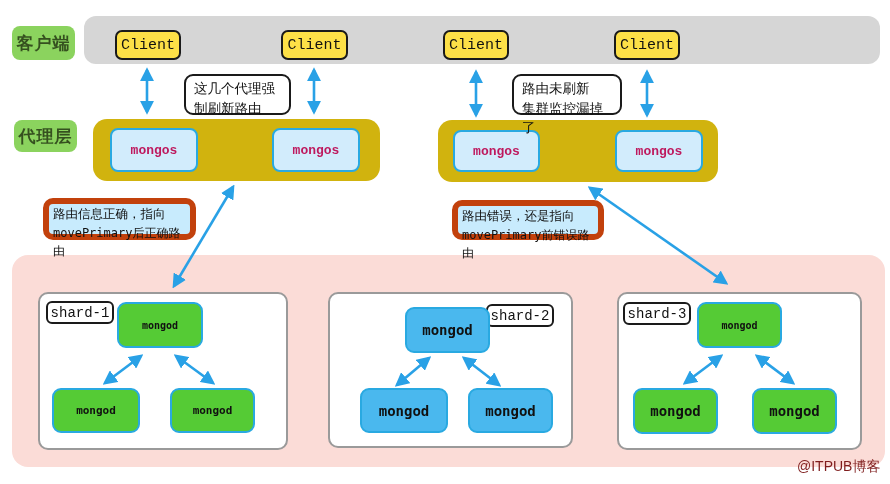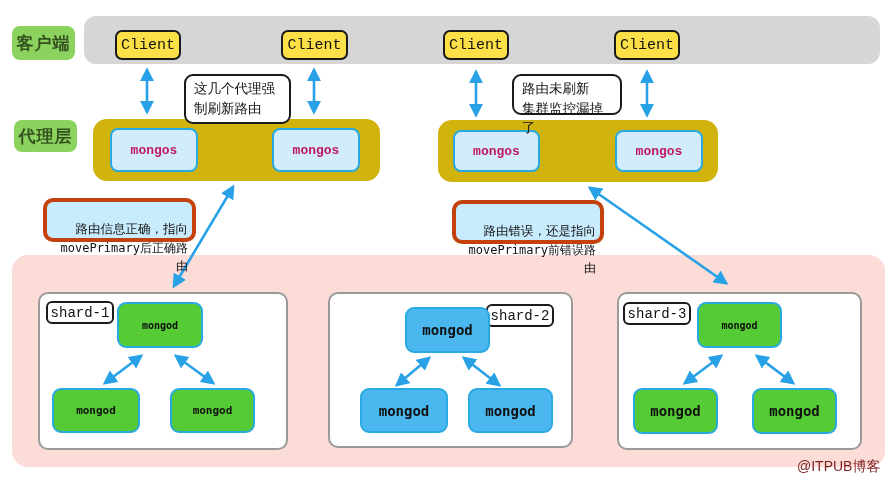--- a/index.html
+++ b/index.html
@@ -17,22 +17,22 @@
               font-family:"Liberation Mono",monospace;font-size:15px;color:#111;}
 
   .yellow-box{background:#d1b30e;border-radius:14px;}
 
   .mongos-box{background:#d2ecfc;border:2px solid #29a9e1;border-radius:8px;
               font-family:Liberation Mono, monospace;font-size:13px;font-weight:bold;color:#be185d;}
 
   .white-callout{background:#ffffff;border:2px solid #1a1a1a;border-radius:9px;
                  font-size:13.5px;color:#111;line-height:1.45;padding:3px 8px;z-index:3;}
 
-  .blue-callout{background:#c8ebfd;border:4px solid #c2410c;border-radius:10px;
-                color:#111;text-align:right;padding:18px 4px;line-height:1.5;z-index:3;}
+  .blue-callout{background:#c8ebfd;border:6px solid #c2410c;border-radius:10px;
+                color:#111;text-align:left;padding:1px 4px;line-height:1.5;z-index:3;}
   .blue-callout .l1{display:block;font-size:12.5px;}
   .blue-callout .l2{display:block;font-size:12px;font-family:"DejaVu Sans Mono",monospace;}
 
   .pink-box{left:12px;top:255px;width:873px;height:212px;background:#fbdcd7;border-radius:16px;}
 
   .shard-box{background:#ffffff;border:2px solid #9a9a9a;border-radius:10px;}
 
   .shard-label{background:#ffffff;border:2px solid #1a1a1a;border-radius:6px;
                font-family:"Liberation Mono",monospace;font-size:14px;color:#111;}
 
@@ -56,21 +56,21 @@
   <div class="abs gray-bar"></div>
 
   <div class="abs flexc layer-label" style="left:12px;top:26px;width:63px;height:34px;">客户端</div>
   <div class="abs flexc layer-label" style="left:14px;top:120px;width:63px;height:32px;">代理层</div>
 
   <div class="abs flexc client-box" style="left:115px;top:30px;width:66px;height:30px;">Client</div>
   <div class="abs flexc client-box" style="left:281px;top:30px;width:67px;height:30px;">Client</div>
   <div class="abs flexc client-box" style="left:443px;top:30px;width:66px;height:30px;">Client</div>
   <div class="abs flexc client-box" style="left:614px;top:30px;width:66px;height:30px;">Client</div>
 
-  <div class="abs white-callout" style="left:184px;top:74px;width:107px;height:50px;">
+  <div class="abs white-callout" style="left:184px;top:74px;width:107px;height:41px;">
     <span style="display:block">这几个代理强</span>
     <span style="display:block">制刷新路由</span>
   </div>
   <div class="abs white-callout" style="left:512px;top:74px;width:110px;height:41px;">
     <span style="display:block">路由未刷新</span>
     <span style="display:block">集群监控漏掉了</span>
   </div>
 
   <div class="abs yellow-box" style="left:93px;top:119px;width:287px;height:62px;"></div>
   <div class="abs yellow-box" style="left:438px;top:120px;width:280px;height:62px;"></div>

